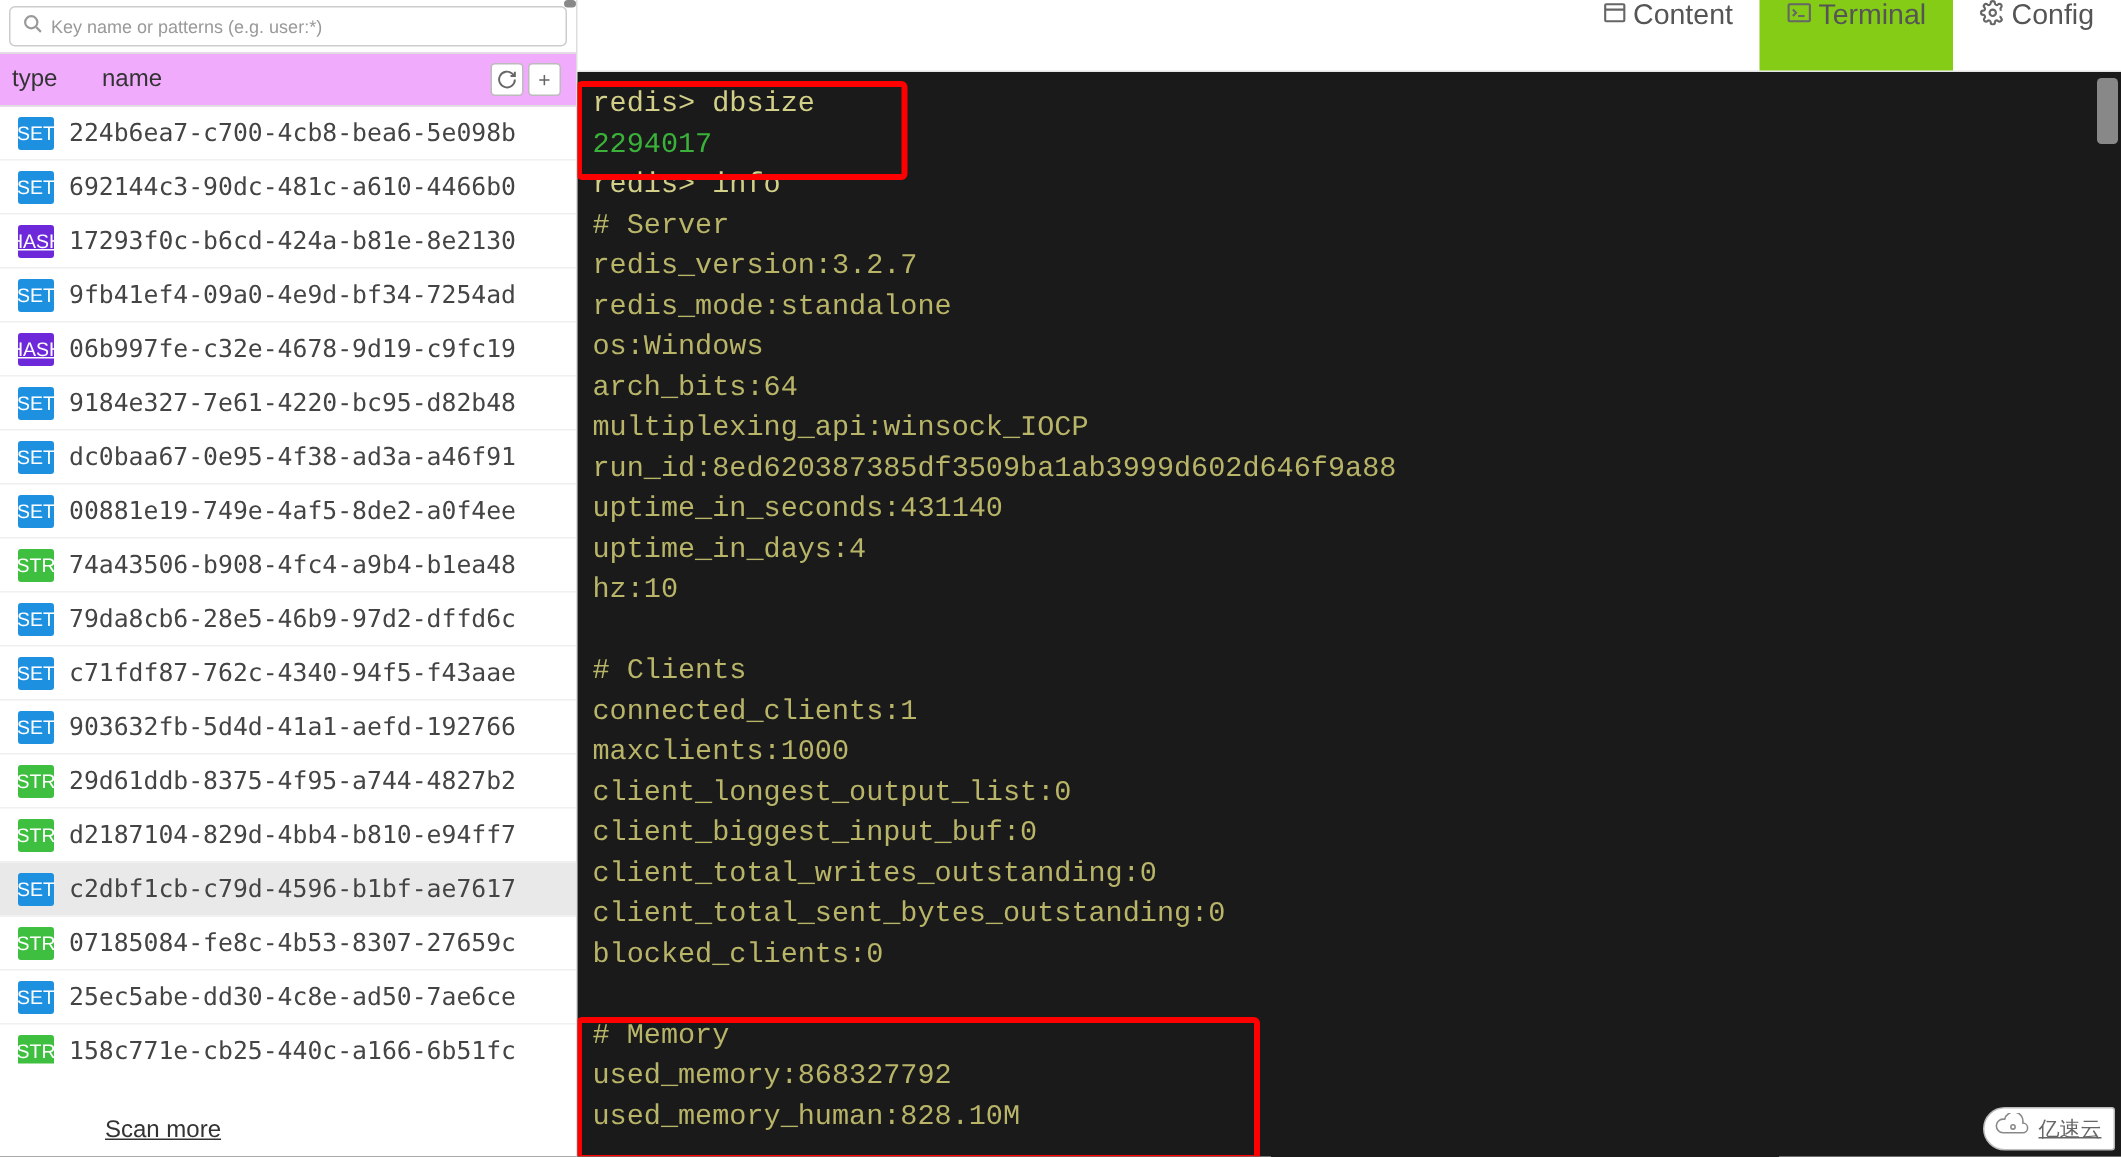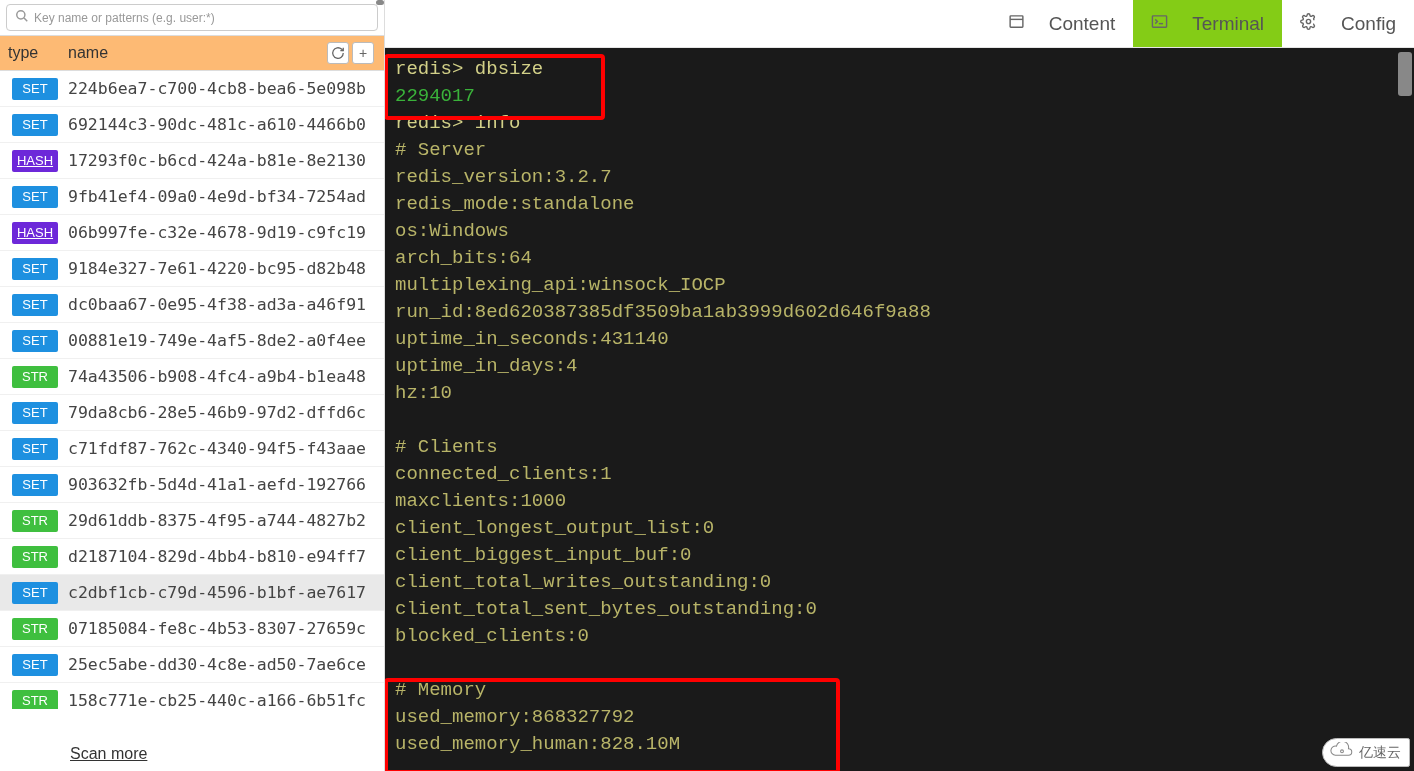--- a/index.html
+++ b/index.html
@@ -50,21 +50,21 @@
   outline: none;
   flex: 1;
   font-size: 12px;
   color: #555;
 }
 .search-input::placeholder { color: #999; }
 .header-row {
   display: flex;
   border-top: 1px solid #ddd;
   border-bottom: 1px solid #ddd;
-  background: #fdba74;
+  background: #f0abfc;
   align-items: center;
   height: 36px;
 }
 .header-type {
   width: 64px;
   padding: 6px 8px;
   font-size: 16px;
   color: #333;
 }
 .header-name {
@@ -102,21 +102,21 @@
   border-bottom: 1px solid #f0f0f0;
   padding-left: 12px;
 }
 .key-row.selected {
   background: #e9e9e9;
 }
 .type-badge {
   display: inline-flex;
   align-items: center;
   justify-content: center;
-  width: 46px;
+  width: 24px;
   height: 22px;
   color: #fff;
   font-size: 13px;
   font-weight: 500;
   border-radius: 2px;
   margin-right: 10px;
 }
 .badge-SET  { background: #1e90e0; }
 .badge-HASH { background: #6d28d9; text-decoration: underline; }
 .badge-STR  { background: #3fbf3f; }
@@ -142,26 +142,25 @@
   position: relative;
 }
 .tabs {
   display: flex;
   justify-content: flex-end;
   border-bottom: 1px solid #e5e5e5;
   height: 48px;
 }
 .tab {
   display: flex;
-  align-items: center;
   padding: 0 18px;
   font-size: 19px;
   color: #555;
   cursor: pointer;
-  gap: 24px;
+  gap: 4px;
 }
 .tab.active {
   background: #84cc16;
 }
 .tab-icon {
   font-size: 17px;
   color: #666;
 }
 .terminal {
   flex: 1;
@@ -226,20 +225,21 @@
   bottom: 4px;
   background: #fff;
   border: 1px solid #bbb;
   border-radius: 20px 3px 3px 20px;
   padding: 3px 8px 3px 6px;
   display: flex;
   align-items: center;
   gap: 4px;
   font-size: 14px;
   color: #666;
+  text-decoration: underline;
 }
 .watermark-cloud {
   font-size: 18px;
 }
 </style>
 </head>
 <body>
 
 <div class="sidebar">
   <div class="scroll-hint"></div>

